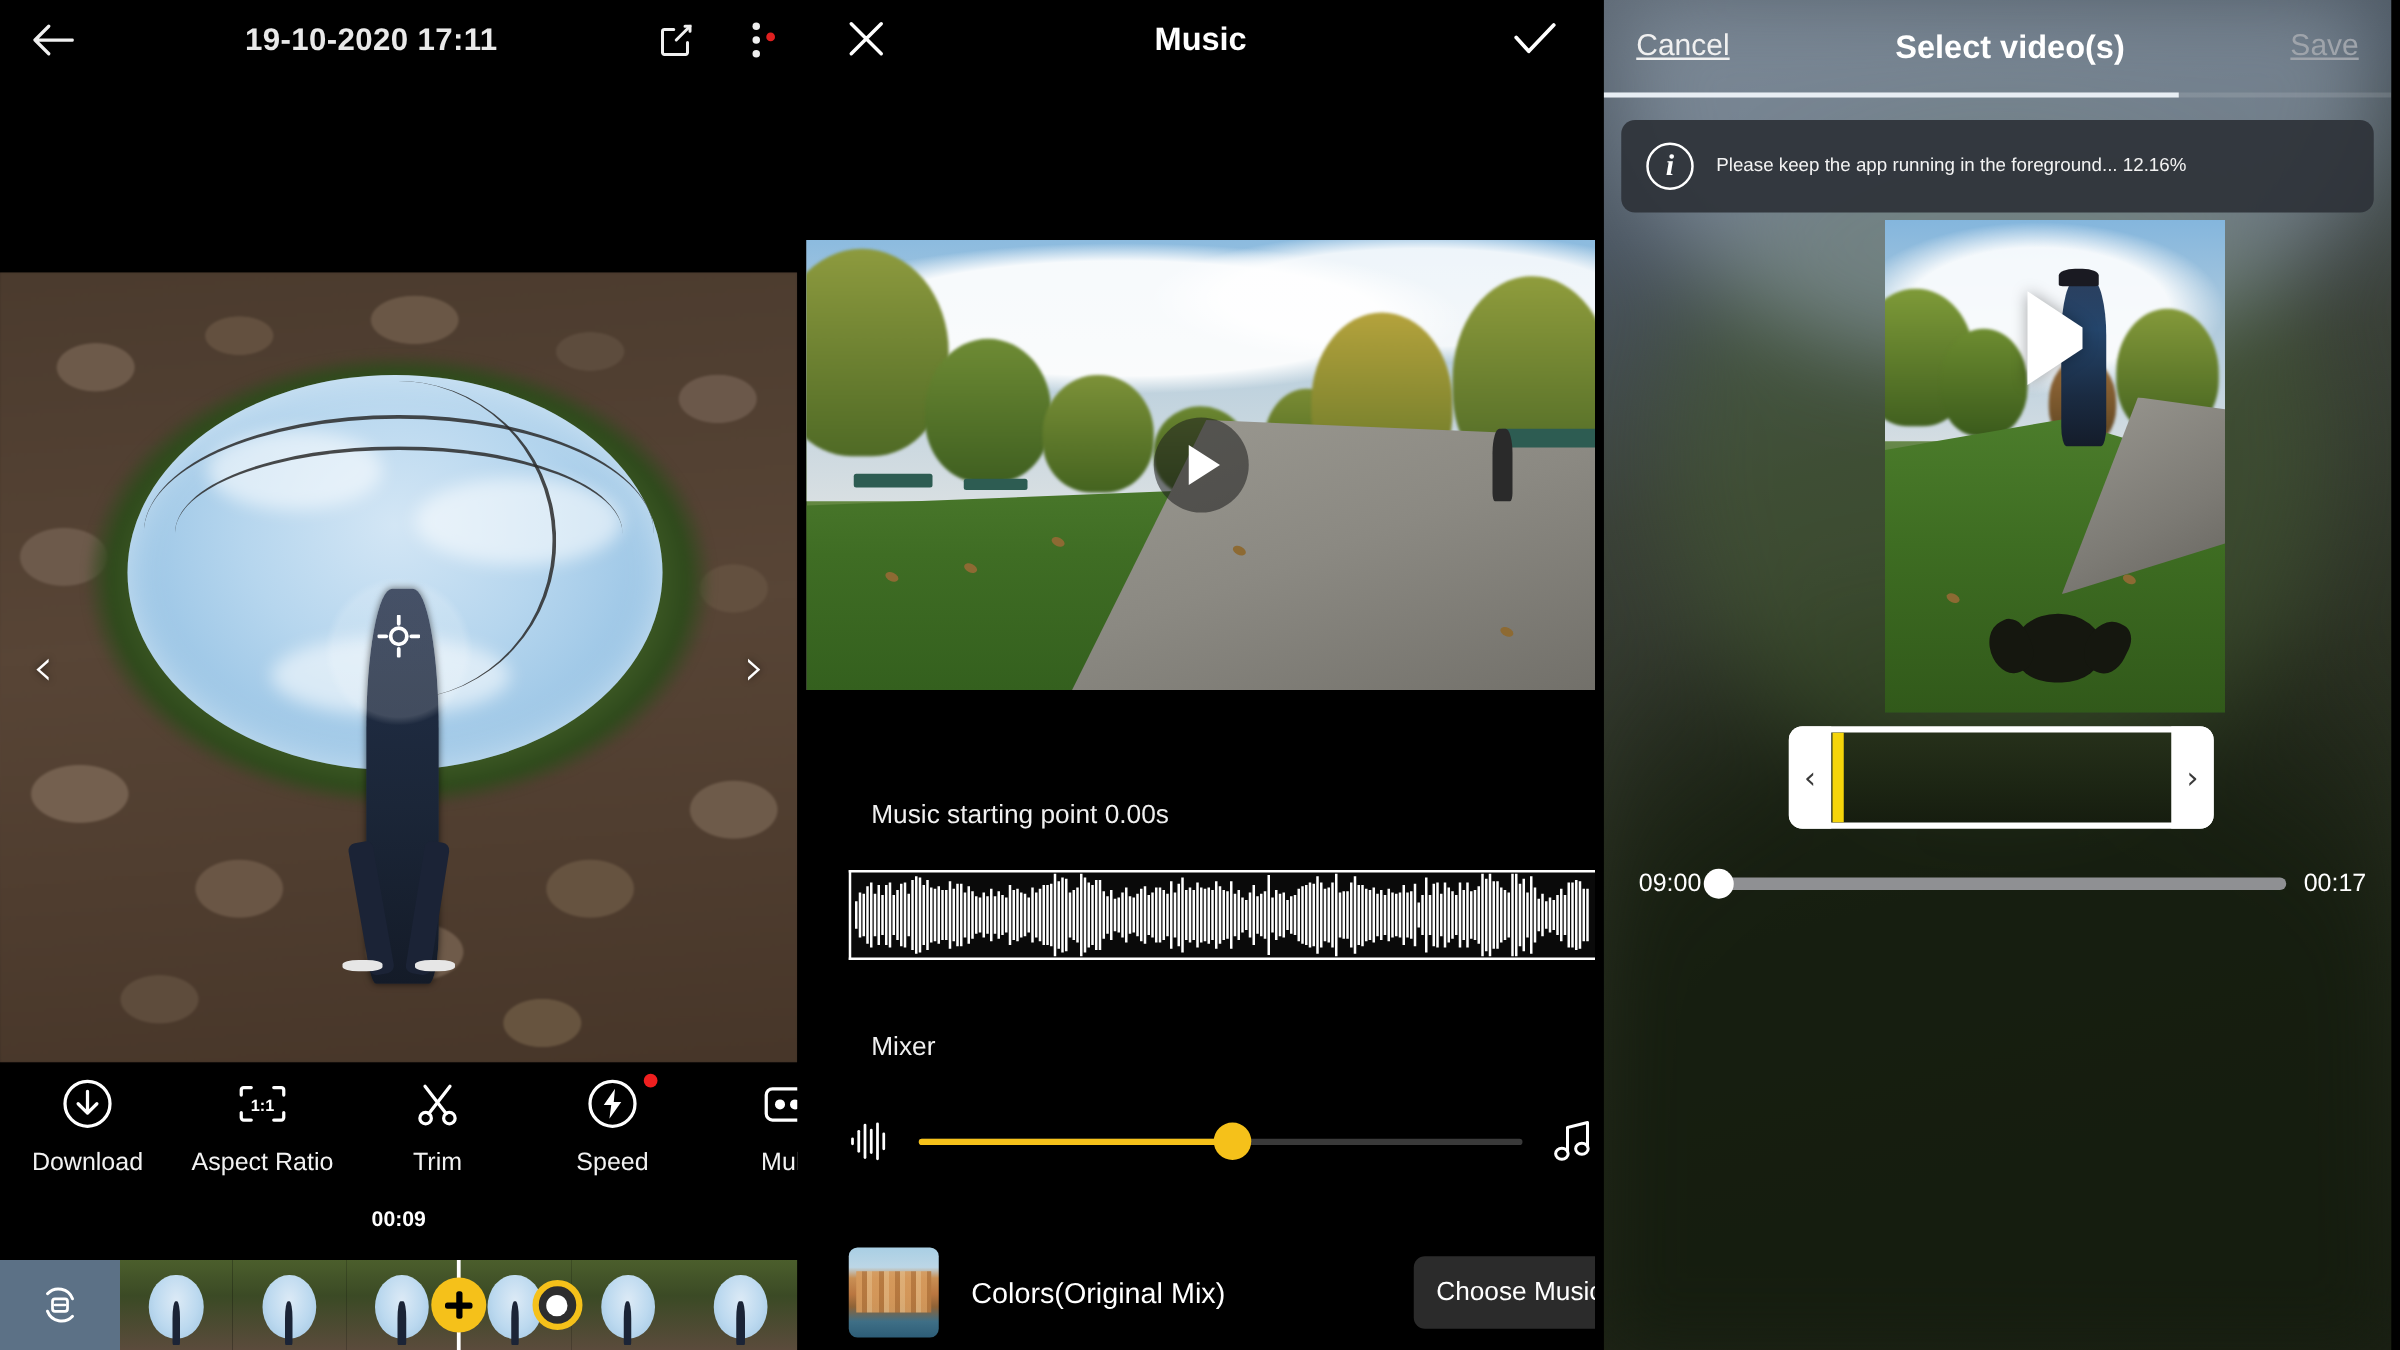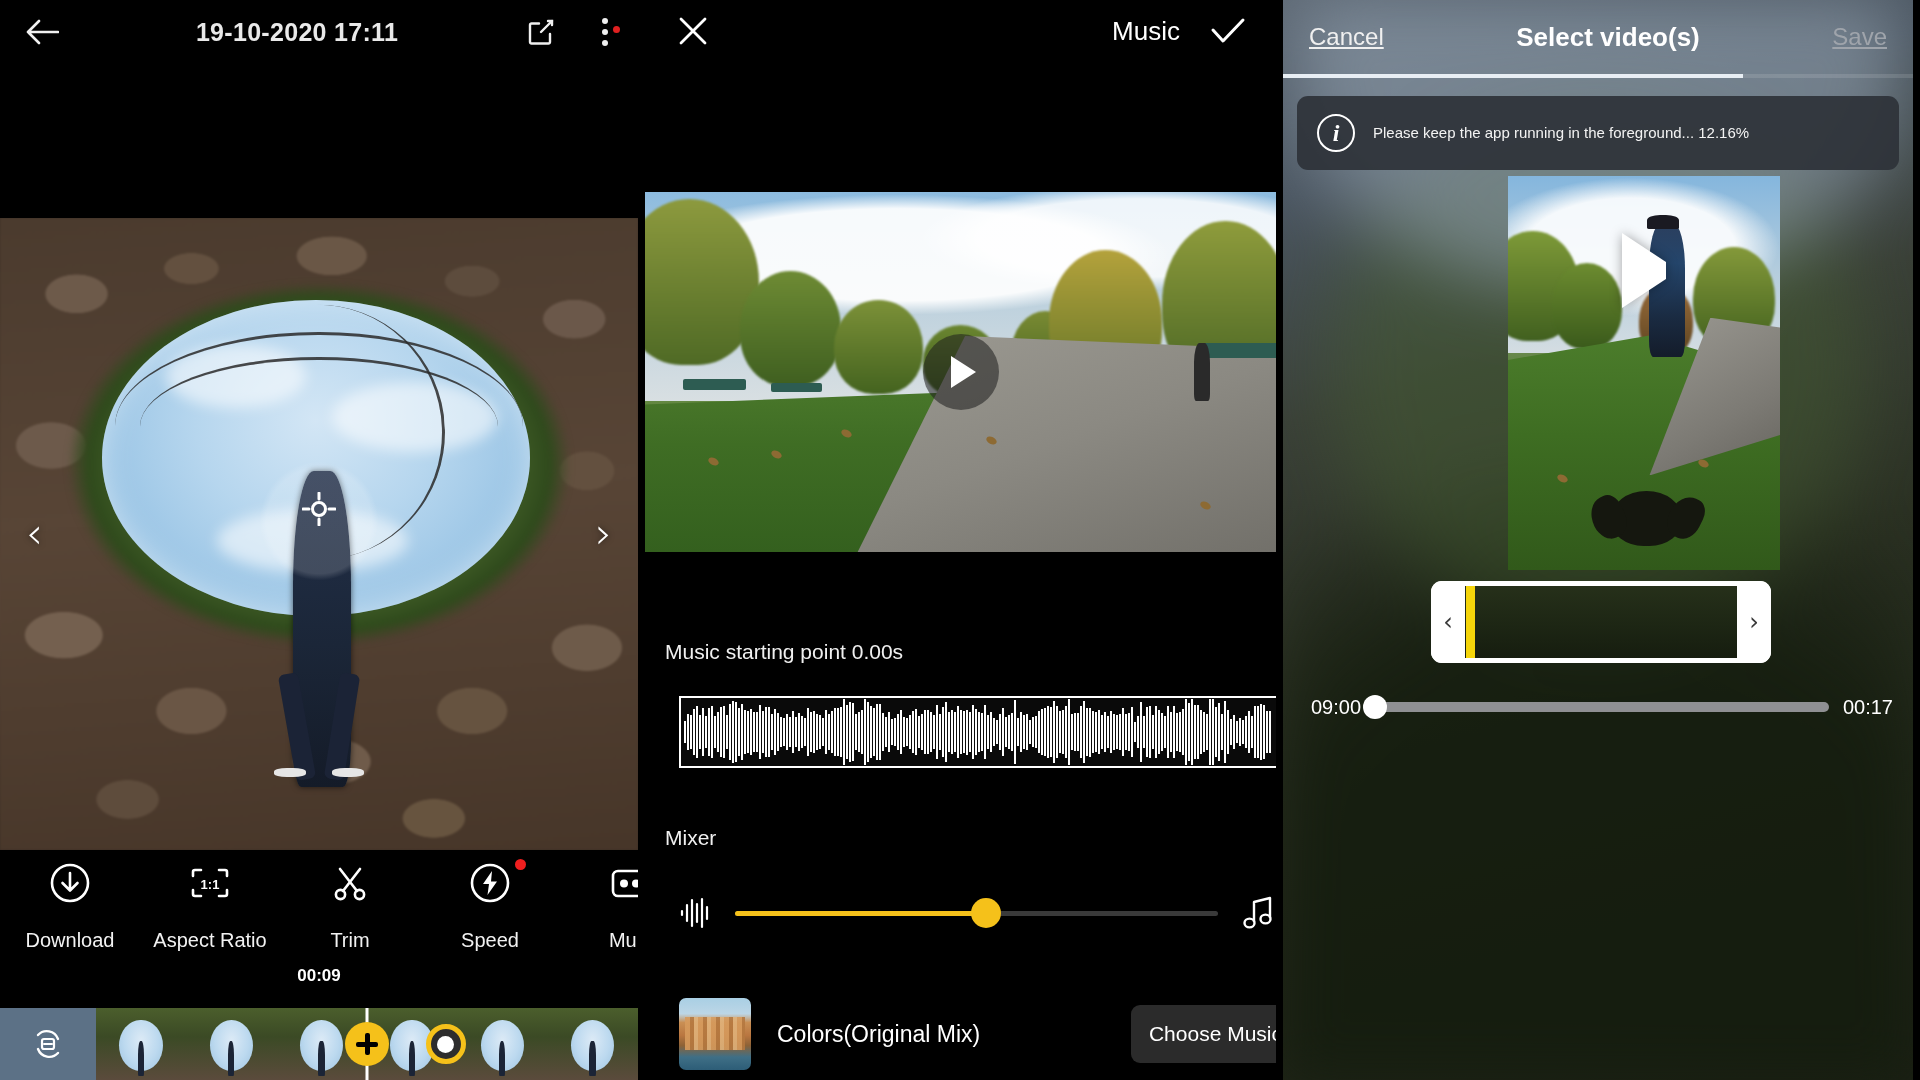--- a/index.html
+++ b/index.html
@@ -132,21 +132,21 @@
   
   .p1-toolbar {
     position: absolute; left: 0; top: 850px;
     width: 638px; height: 112px;
     background: #000; display: flex; align-items: flex-start;
     padding-top: 12px; z-index: 7; overflow: hidden;
   }
   .tool {
     width: 140px; flex: 0 0 140px;
     display: flex; flex-direction: column; align-items: center;
-    gap: 25px; cursor: pointer; position: relative;
+    gap: 15px; cursor: pointer; position: relative;
   }
   .tool-label { color: #f2f2f2; font-size: 20px; white-space: nowrap; }
   .tool .reddot {
     position: absolute; top: -3px; right: 34px;
     width: 11px; height: 11px; border-radius: 50%; background: #f01f1f;
   }
   .p1-time {
     position: absolute; top: 966px; left: 0; width: 638px;
     text-align: center; color: #fff; font-size: 17px; font-weight: bold;
     z-index: 7;
@@ -206,21 +206,21 @@
     position: relative;
     width: 638px; height: 1080px; flex: 0 0 638px;
     background: #000; overflow: hidden;
     border-left: 7px solid #000;
   }
   .p2-topbar {
     position: absolute; top: 0; left: 0; width: 631px; height: 62px;
     display: flex; align-items: center; z-index: 8;
   }
   .p2-close { width: 96px; display: flex; justify-content: center; align-items: center; cursor: pointer; }
-  .p2-title { flex: 1; text-align: right; color: #fff; font-size: 26px; font-weight: normal; }
+  .p2-title { flex: 1; text-align: center; color: #fff; font-size: 26px; font-weight: bold; }
   .p2-check { width: 96px; display: flex; justify-content: center; align-items: center; cursor: pointer; }
 
   .p2-video {
     position: absolute; top: 192px; left: 0;
     width: 631px; height: 360px; overflow: hidden;
     background: linear-gradient(180deg,#9fc3de 0%,#cfd9de 28%,#6f8f4c 52%,#4e7a2e 70%,#6b6b60 100%);
   }
   .pv-sky {
     position: absolute; left: 0; top: 0; width: 100%; height: 58%;
     background:
@@ -252,21 +252,21 @@
     background: rgba(30,30,30,.55);
     display: flex; align-items: center; justify-content: center; cursor: pointer; z-index: 5;
   }
   .tri-white {
     width: 0; height: 0; border-left: 25px solid #fff;
     border-top: 16px solid transparent; border-bottom: 16px solid transparent;
     margin-left: 6px;
   }
 
   .p2-sec-label {
-    position: absolute; left: 20px; color: #f0f0f0; font-size: 21px;
+    position: absolute; left: 52px; color: #f0f0f0; font-size: 21px;
   }
   .p2-wave {
     position: absolute; left: 34px; top: 696px;
     width: 597px; height: 72px;
     background: #0a0a0a; border: 2px solid #fff; border-right: none;
     overflow: hidden; display: flex; align-items: center;
   }
   .wavebars { display: flex; align-items: center; gap: 1px; padding-left: 3px; height: 100%; }
   .wavebars i { display: block; width: 2px; background: #fff; }
 

